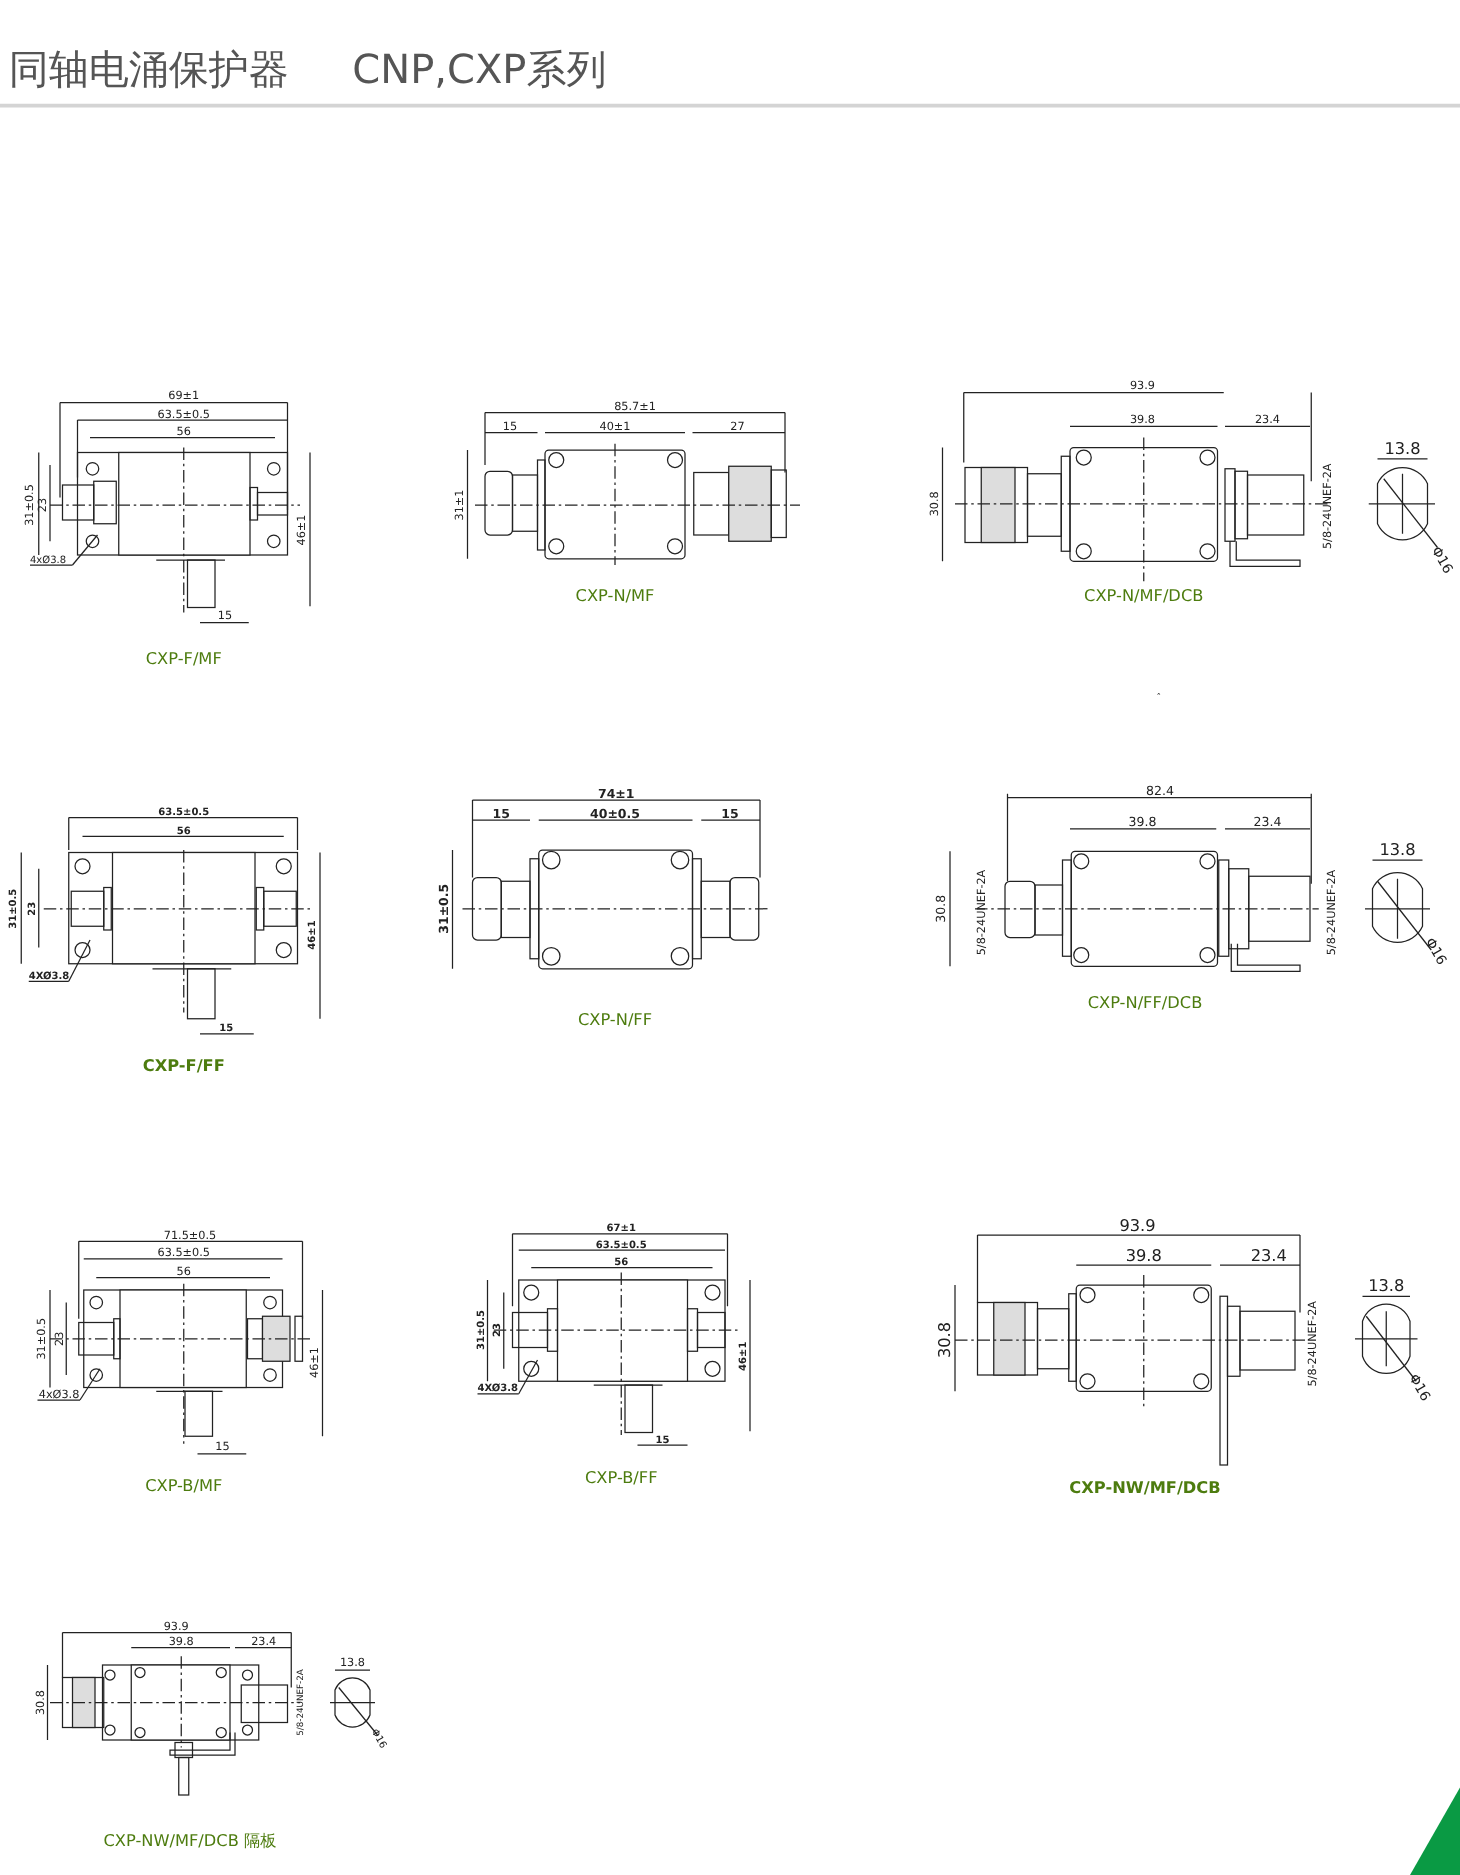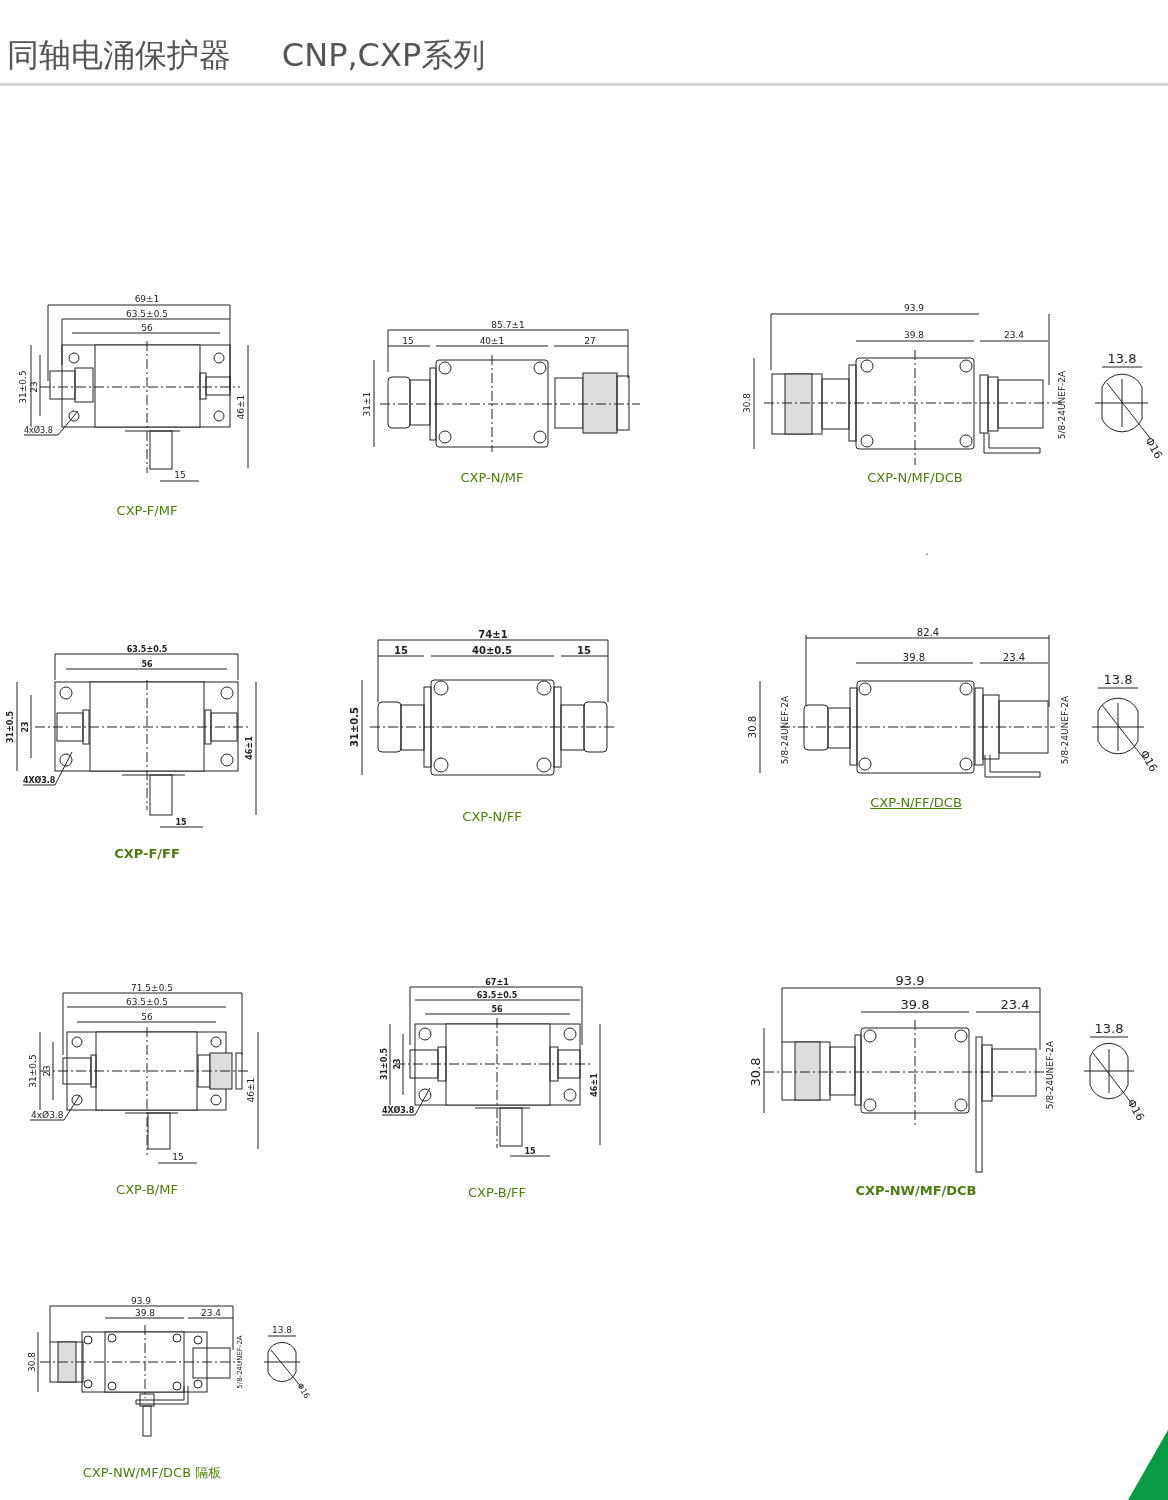--- a/index.html
+++ b/index.html
@@ -15,21 +15,21 @@
   .stray { position:absolute; left:925px; top:554px; font-size:8px; color:#333; }
 </style>
 </head>
 <body>
 
 <div class="header">
   <div class="title">同轴电涌保护器     CNP,CXP系列</div>
   <div class="rule"></div>
 </div>
 
-<div class="drawing" style="left:0;top:283px;width:280px;height:250px;">
+<div class="drawing" style="left:0;top:300px;width:280px;height:250px;">
   <svg width="280" height="250" stroke="#222" stroke-width="1" fill="none">
 
     <line x1="48" y1="22" x2="230" y2="22"></line>
       <text x="147" y="19" font-size="9" stroke="none" text-anchor="middle">69±1</text>
     <line x1="62" y1="36" x2="230" y2="36"></line>
       <text x="147" y="34" font-size="9" stroke="none" text-anchor="middle">63.5±0.5</text>
     <line x1="72" y1="50" x2="220" y2="50"></line>
       <text x="147" y="48" font-size="9" stroke="none" text-anchor="middle">56</text>
     <line x1="48" y1="22" x2="48" y2="98"></line>
       <line x1="62" y1="36" x2="62" y2="82"></line>
@@ -235,21 +235,21 @@
     <text x="48" y="185" font-size="9" stroke="none" transform="rotate(-90 48 185)" text-anchor="middle">5/8-24UNEF-2A</text>
     <text x="328" y="185" font-size="9" stroke="none" transform="rotate(-90 328 185)" text-anchor="middle">5/8-24UNEF-2A</text>
     <line x1="358" y1="143" x2="398" y2="143"></line>
       <text x="378" y="139" font-size="13" stroke="none" text-anchor="middle">13.8</text>
     <path d="M358 166 A22 22 0 0 1 398 166 L398 196 A22 22 0 0 1 358 196 Z"></path>
     <line x1="352" y1="182" x2="404" y2="182"></line>
       <line x1="378" y1="158" x2="378" y2="206"></line>
     <line x1="362" y1="160" x2="405" y2="215"></line>
     <text x="400" y="208" font-size="11" stroke="none" transform="rotate(60 400 208)">Φ16</text>
   </svg>
-  <div class="caption" style="left:176px;top:250px;text-decoration:underline;">CXP-N/FF/DCB</div>
+  <div class="caption" style="left:176px;top:250px;">CXP-N/FF/DCB</div>
 </div>
 
 <div class="drawing" style="left:0;top:975px;width:280px;height:230px;">
   <svg width="280" height="230" stroke="#222" stroke-width="1" fill="none">
     <line x1="63" y1="18" x2="242" y2="18"></line>
       <text x="152" y="16" font-size="9" stroke="none" text-anchor="middle">71.5±0.5</text>
     <line x1="67" y1="32" x2="226" y2="32"></line>
       <text x="147" y="30" font-size="9" stroke="none" text-anchor="middle">63.5±0.5</text>
     <line x1="77" y1="47" x2="216" y2="47"></line>
       <text x="147" y="45" font-size="9" stroke="none" text-anchor="middle">56</text>
@@ -314,21 +314,21 @@
     <line x1="33" y1="64" x2="33" y2="125"></line>
       <text x="30" y="94" font-size="8" font-weight="bold" stroke="none" transform="rotate(-90 30 94)" text-anchor="middle">23</text>
     <line x1="230" y1="54" x2="230" y2="175"></line>
       <text x="227" y="115" font-size="8" font-weight="bold" stroke="none" transform="rotate(-90 227 115)" text-anchor="middle">46±1</text>
     <line x1="140" y1="186" x2="180" y2="186"></line>
       <text x="160" y="184" font-size="8" font-weight="bold" stroke="none" text-anchor="middle">15</text>
     <line x1="12" y1="145" x2="45" y2="145"></line>
       <line x1="45" y1="145" x2="60" y2="118"></line>
     <text x="12" y="143" font-size="8" font-weight="bold" stroke="none">4XØ3.8</text>
   </svg>
-  <div class="caption" style="left:127px;top:215px;">CXP-B/FF</div>
+  <div class="caption" style="left:127px;top:205px;">CXP-B/FF</div>
 </div>
 
 <div class="drawing" style="left:740px;top:965px;width:420px;height:240px;">
   <svg width="420" height="240" stroke="#222" stroke-width="1" fill="none">
     <line x1="42" y1="23" x2="300" y2="23"></line>
       <text x="170" y="20" font-size="13" stroke="none" text-anchor="middle">93.9</text>
     <line x1="121" y1="47" x2="229" y2="47"></line>
       <text x="175" y="44" font-size="13" stroke="none" text-anchor="middle">39.8</text>
     <line x1="236" y1="47" x2="300" y2="47"></line>
       <text x="275" y="44" font-size="13" stroke="none" text-anchor="middle">23.4</text>

